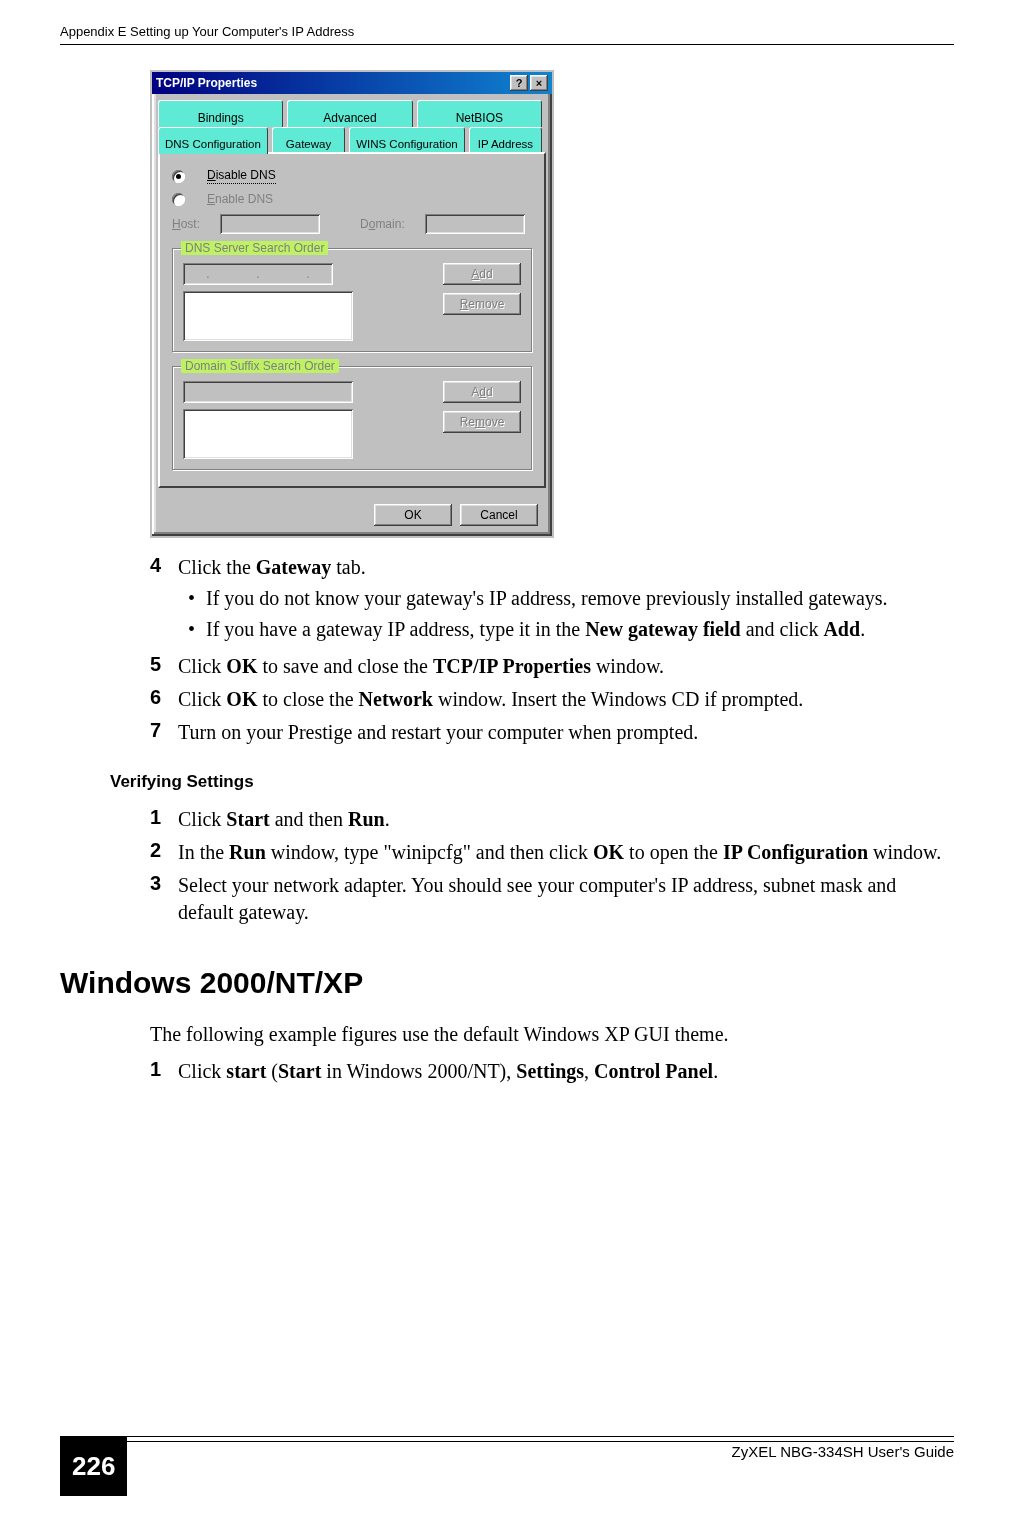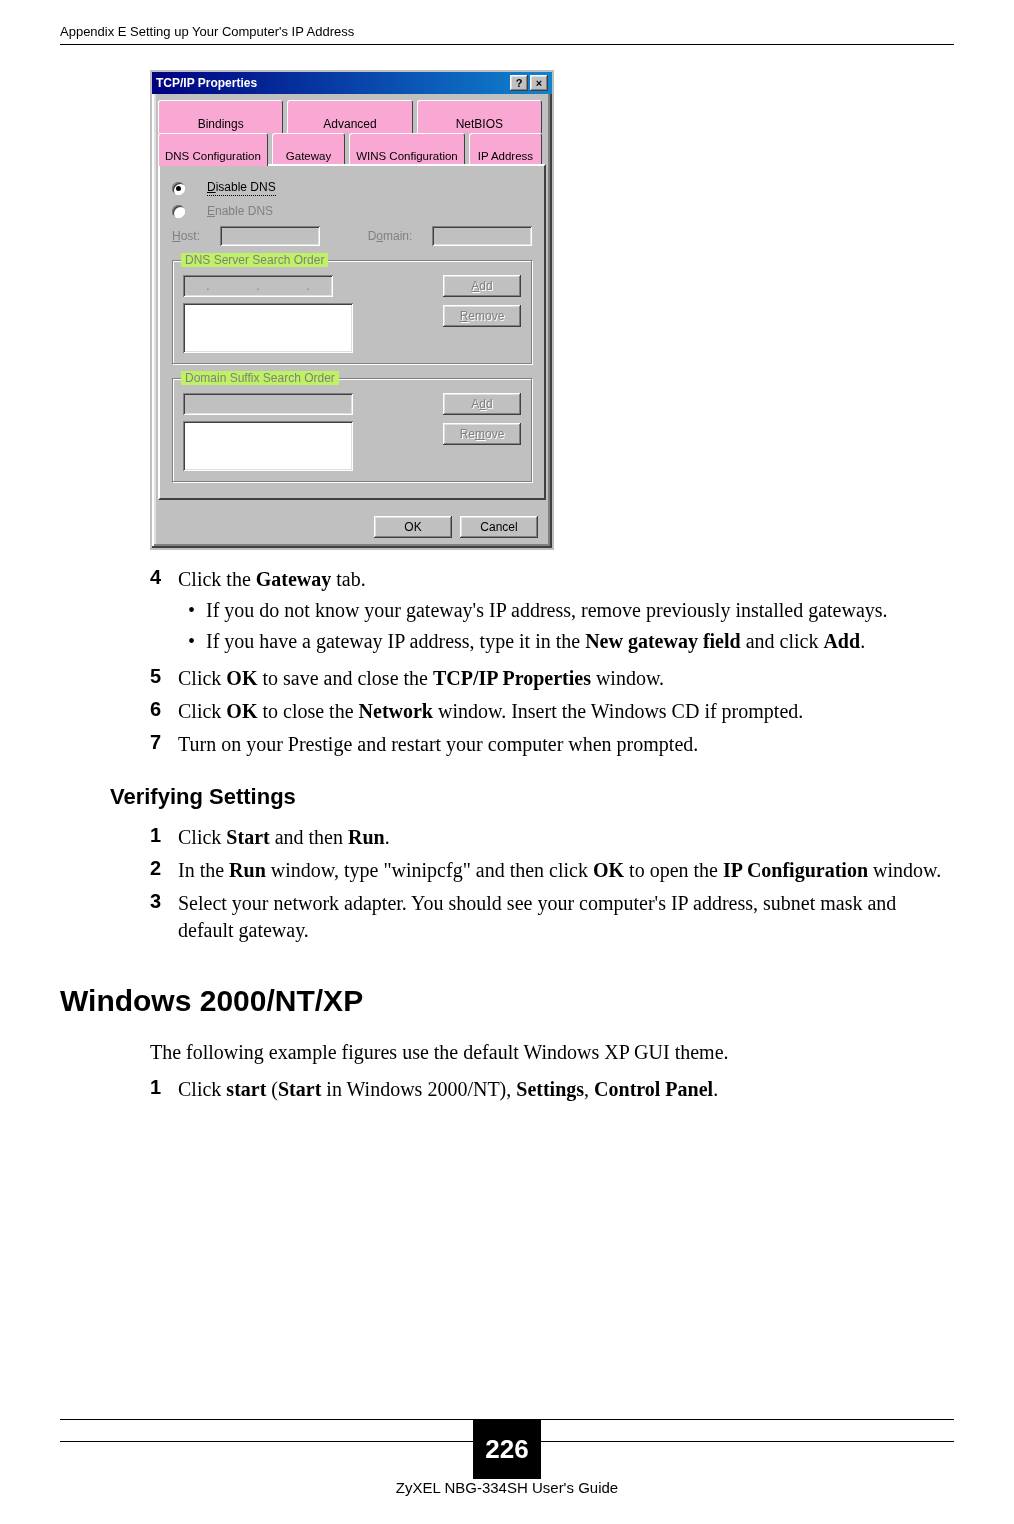--- a/index.html
+++ b/index.html
@@ -59,22 +59,22 @@
     width: 18px; height: 16px;
     background: #c0c0c0;
     box-shadow: inset -1px -1px #404040, inset 1px 1px #fff, inset -2px -2px #808080, inset 2px 2px #dfdfdf;
     display: flex; align-items: center; justify-content: center;
     font-family: Arial; font-size: 11px; font-weight: bold; color: #000;
     line-height: 1;
   }
   .tabs-wrap { padding: 6px; }
   .tab-row { display: flex; }
   .tab {
-    padding: 16px 10px 2px 10px;
-    background: #f9a8d4;
+    padding: 10px 10px 2px 10px;
+    background: #5eead4;
     border-top: 1px solid #fff;
     border-left: 1px solid #fff;
     border-right: 1px solid #404040;
     border-top-left-radius: 3px;
     border-top-right-radius: 3px;
     margin-right: 4px;
     font-size: 12px;
     white-space: nowrap;
   }
   .row1 .tab { flex: 1; text-align: center; }
@@ -142,39 +142,38 @@
   .ol { margin: 10px 0 10px 0; padding: 0; list-style: none; }
   .ol > li { display: flex; margin-bottom: 6px; }
   .ol .num { font-family: Arial, Helvetica, sans-serif; font-weight: bold; width: 28px; flex-shrink: 0; }
   .ol .body { flex: 1; line-height: 1.35; }
   .bullet { display: flex; margin: 4px 0 4px 10px; }
   .bullet .dot { width: 18px; flex-shrink: 0; }
 
   .h3 {
     font-family: Arial, Helvetica, sans-serif;
     font-weight: bold;
-    font-size: 22px;
+    font-size: 17px;
     margin: 26px 0 14px -40px;
   }
   .h2 {
     font-family: Arial, Helvetica, sans-serif;
     font-weight: bold;
     font-size: 30px;
     margin: 40px 0 20px -90px;
   }
   .para { margin: 10px 0; line-height: 1.4; }
   b { font-weight: bold; }
 
   .footer {
     position: absolute;
     bottom: 28px; left: 60px; right: 60px;
-    display: flex; align-items: center; justify-content: space-between;
+    display: flex; justify-content: space-between;
     border-top: 1px solid #000;
     padding-top: 6px;
-    flex-direction: column;
   }
   .page-num {
     font-family: Arial, Helvetica, sans-serif;
     font-weight: bold;
     font-size: 26px;
     background: #000; color: #fff;
     padding: 14px 12px;
     margin-top: -6px;
   }
   .guide-name {
@@ -224,21 +223,21 @@
         </div>
         <div class="radio-row">
           <div class="radio"></div>
           <span class="disabled"><span class="u">E</span>nable DNS</span>
         </div>
 
         <div class="group" style="border:none; box-shadow:none; padding:0; margin-top:6px;">
           <div class="field-row">
             <span class="disabled"><span class="u">H</span>ost:</span>
             <div class="txt" style="width:100px"></div>
-            <span class="disabled" style="margin-left:28px">D<span class="u">o</span>main:</span>
+            <span class="disabled" style="margin-left:20px">D<span class="u">o</span>main:</span>
             <div class="txt" style="width:100px"></div>
           </div>
         </div>
 
         <div class="group">
           <div class="group-label">DNS Server Search Order</div>
           <div class="field-row" style="gap:30px; align-items:flex-start;">
             <div style="flex:1;">
               <div class="ip-box">
                   <span>.</span>

